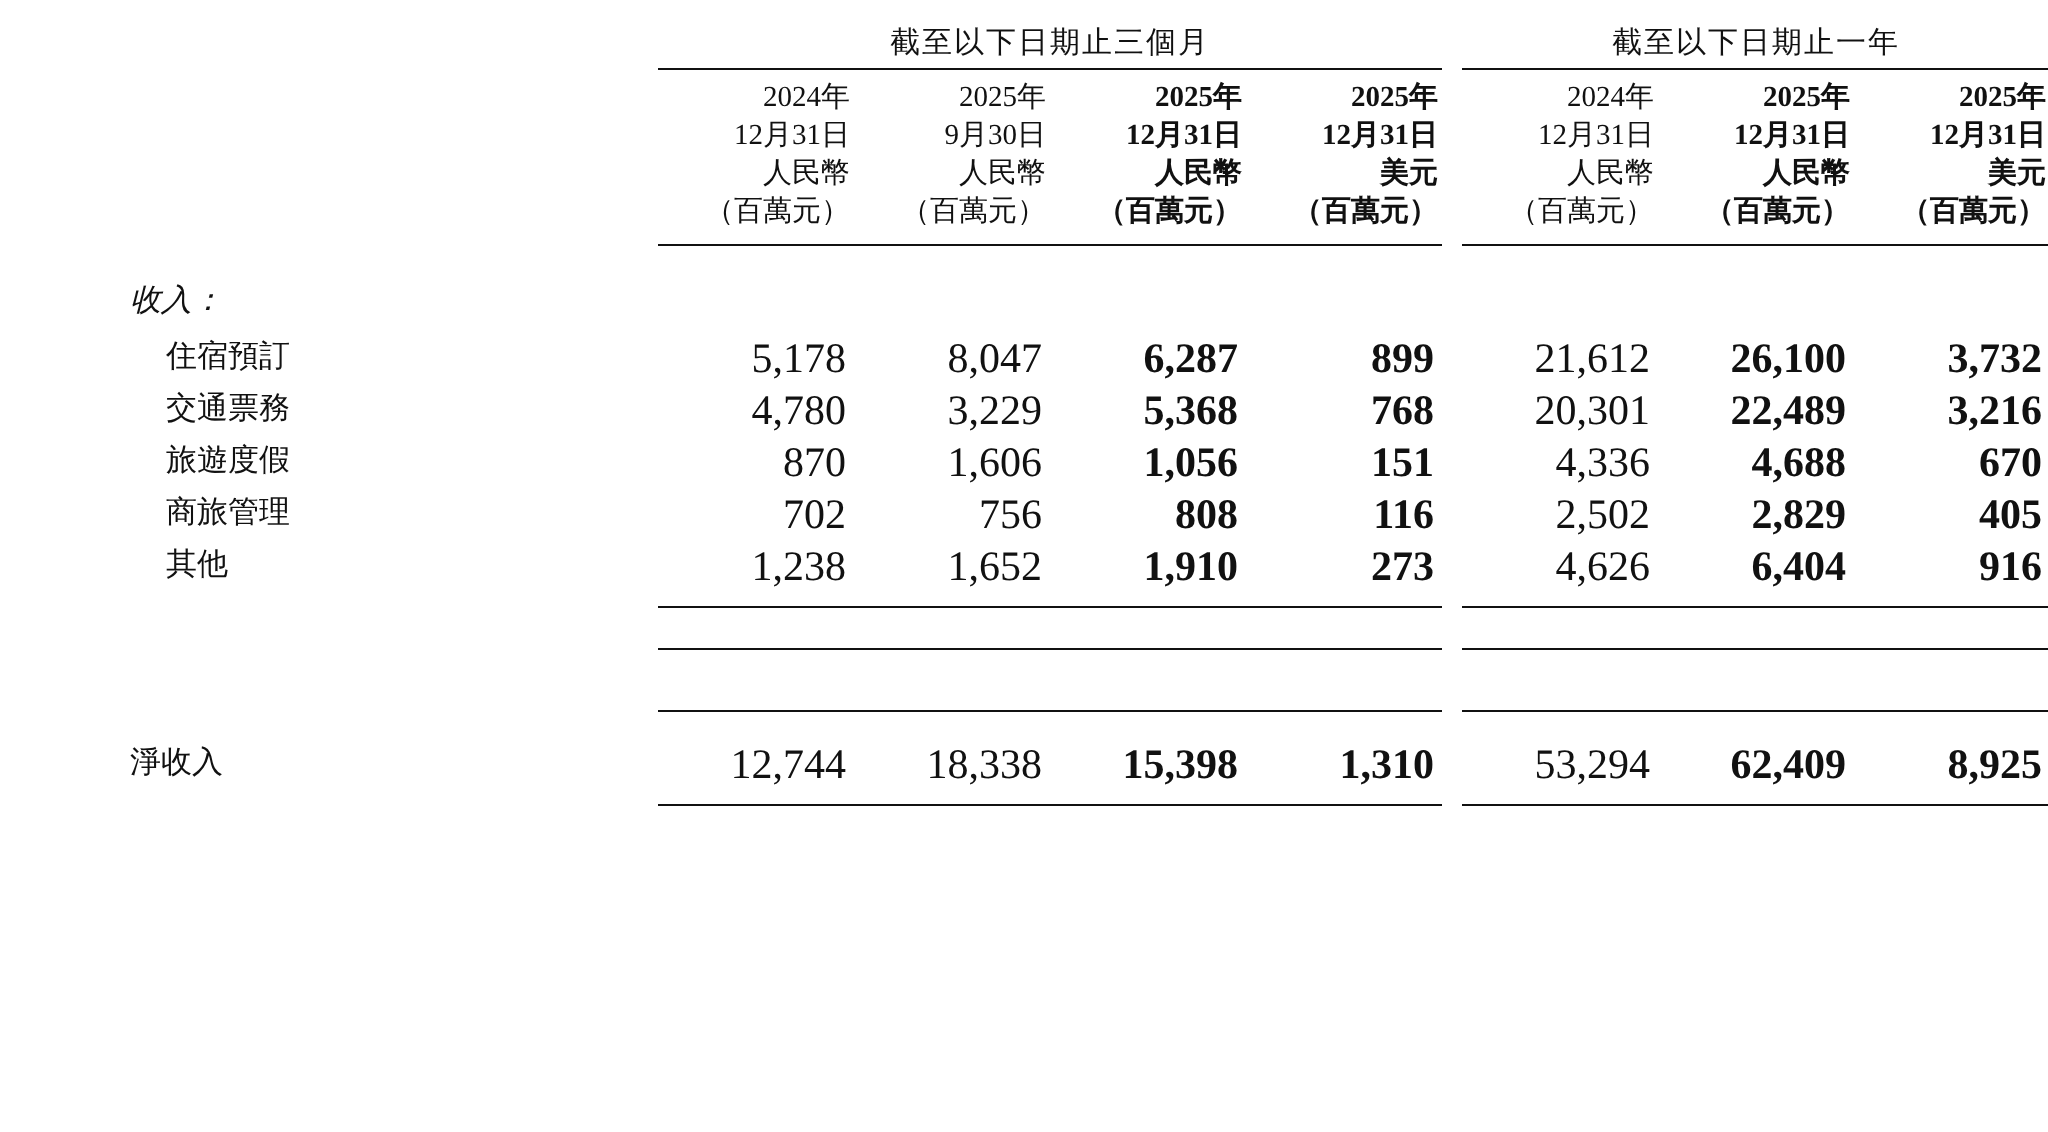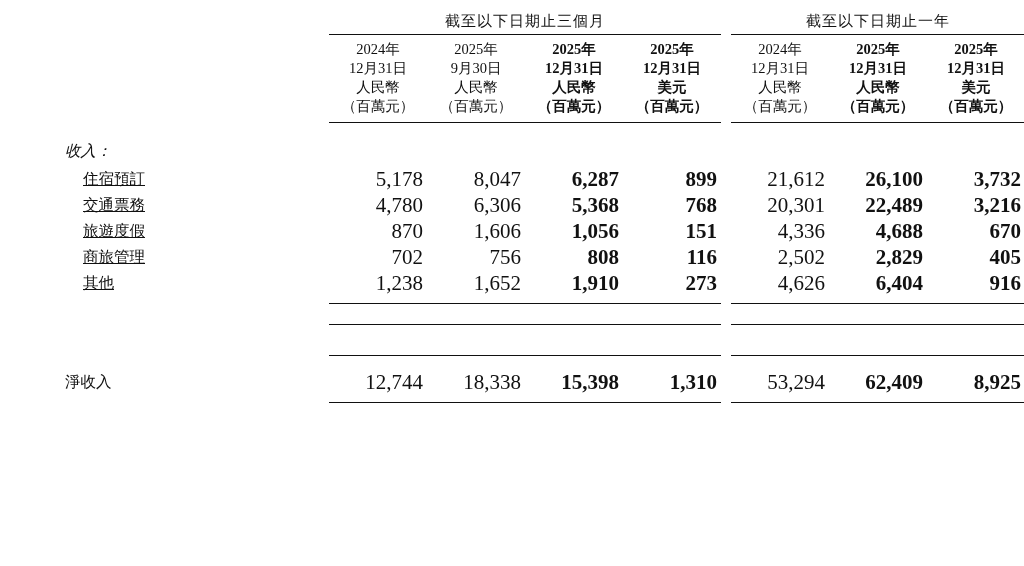--- a/index.html
+++ b/index.html
@@ -41,38 +41,38 @@
   .grp {
     text-align: center;
     font-size: 15px;
     letter-spacing: 1px;
     padding-bottom: 3px;
     white-space: nowrap;
   }
 
   
   .colhead {
-    text-align: center;
+    text-align: right;
     font-size: 14.5px;
     line-height: 19px;
     white-space: nowrap;
     padding: 4px 2px 6px 2px;
   }
   .colhead .ln { display: block; }
   .bold { font-weight: bold; }
 
   
   .rowlabel {
     font-size: 15.5px;
     line-height: 26px;
     white-space: nowrap;
     text-align: left;
   }
   .lv0 { padding-left: 4px; }
-  .lv1 { padding-left: 22px; text-decoration: underline; }
+  .lv1 { padding-left: 22px; }
   .lv-minus { padding-left: 22px; }
 
   td.num {
     text-align: right;
     font-size: 21px;
     line-height: 26px;
     white-space: nowrap;
     padding-right: 4px;
   }
   tr.spacer td { height: 12px; line-height: 12px; font-size: 0; }
@@ -204,21 +204,21 @@
       <td class="num bold">899</td>
       <td></td>
       <td class="num">21,612</td>
       <td class="num bold">26,100</td>
       <td class="num bold">3,732</td>
     </tr>
 
     <tr>
       <td class="rowlabel lv1">交通票務</td>
       <td class="num">4,780</td>
-      <td class="num">6,306</td>
+      <td class="num">3,229</td>
       <td class="num bold">5,368</td>
       <td class="num bold">768</td>
       <td></td>
       <td class="num">20,301</td>
       <td class="num bold">22,489</td>
       <td class="num bold">3,216</td>
     </tr>
 
     <tr>
       <td class="rowlabel lv1">旅遊度假</td>

